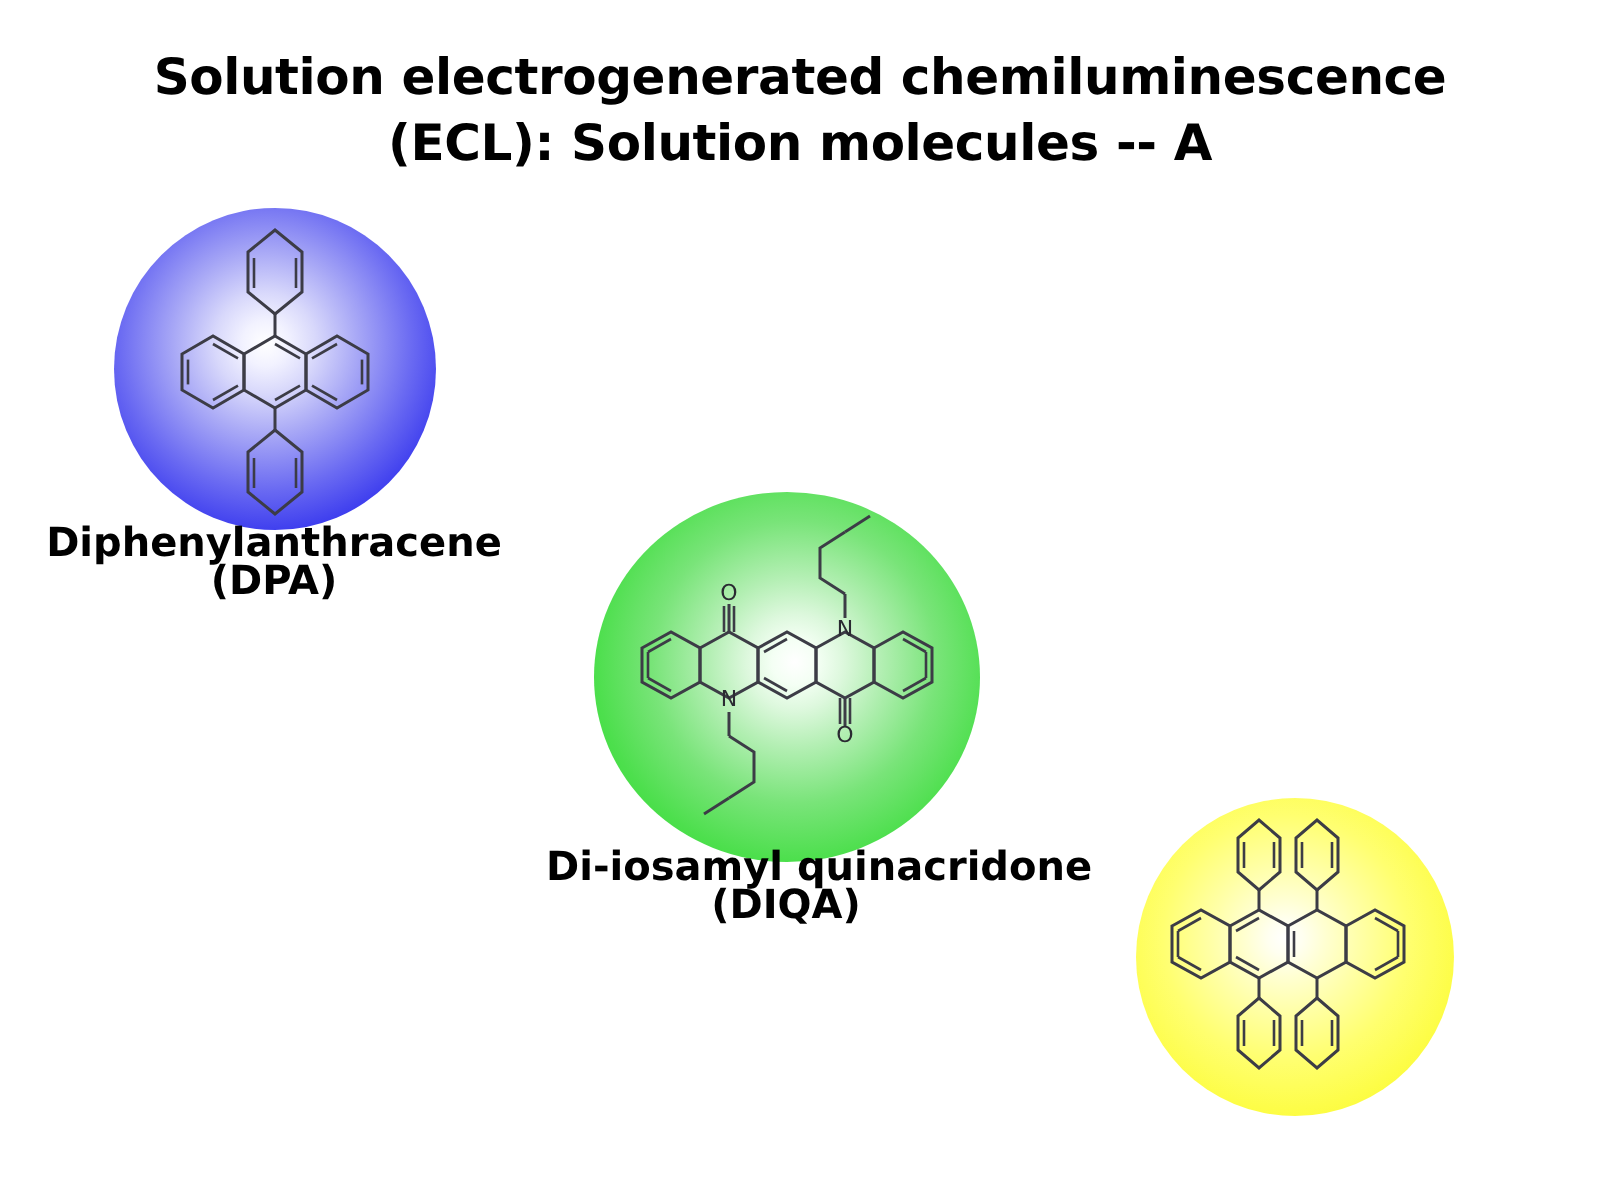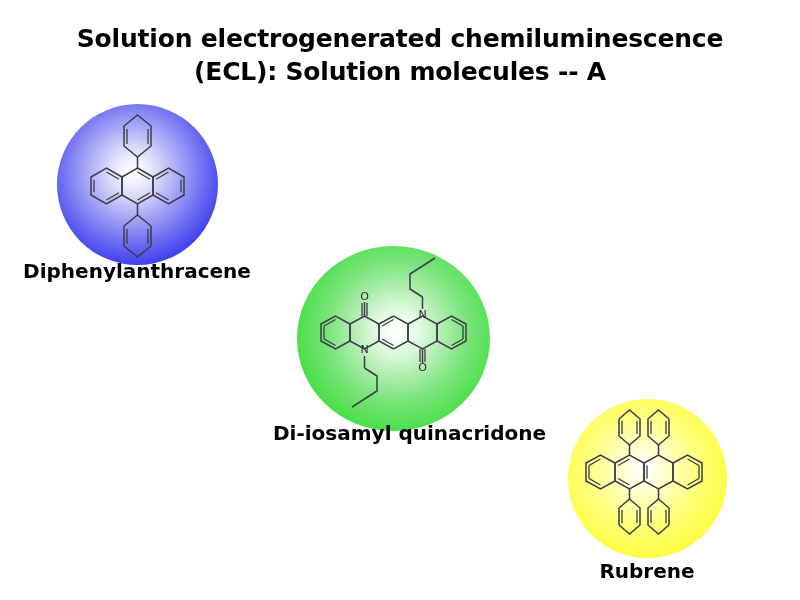--- a/index.html
+++ b/index.html
@@ -162,20 +162,21 @@
         <line x1="80.5" y1="100" x2="80.5" y2="111"></line>
 
         <polygon points="80.5,111 94,122 94,142 80.5,153 67,142 67,122"></polygon>
         <polyline class="struct-in" points="91,125 91,140"></polyline>
         <polyline class="struct-in" points="70,125 70,140"></polyline>
       </g>
     </svg>
   </div>
   <div class="mol-label" id="dpa-label">
     <span class="lline">Diphenylanthracene</span>
+    <span class="lline">(DPA)</span>
   </div>
 
   <div class="bubble" id="diqa-bubble">
     <svg width="193" height="185" viewBox="0 0 193 185">
       <g class="struct">
 
         <polygon points="24,78 38.5,70 53,78 53,95 38.5,103 24,95"></polygon>
         <polyline class="struct-in" points="27,80 38.5,73.5"></polyline>
         <polyline class="struct-in" points="27,93 27,80"></polyline>
         <polyline class="struct-in" points="27,93 38.5,99.5"></polyline>
@@ -211,20 +212,21 @@
       </g>
 
       <text class="atom-label" x="67.5" y="51">O</text>
       <text class="atom-label" x="125.5" y="122">O</text>
       <text class="atom-label" x="67.5" y="104">N</text>
       <text class="atom-label" x="125.5" y="69">N</text>
     </svg>
   </div>
   <div class="mol-label" id="diqa-label">
     <span class="lline">Di-iosamyl quinacridone</span>
+    <span class="lline">(DIQA)</span>
   </div>
 
   <div class="bubble" id="rubrene-bubble">
     <svg width="159" height="159" viewBox="0 0 159 159">
       <g class="struct">
 
         <polygon points="18,64 32.5,56 47,64 47,82 32.5,90 18,82"></polygon>
         <polyline class="struct-in" points="21,66.5 21,79.5"></polyline>
         <polyline class="struct-in" points="21,66.5 32.5,60"></polyline>
         <polyline class="struct-in" points="21,79.5 32.5,86"></polyline>
@@ -257,17 +259,14 @@
         <polygon points="61.5,100 72,109 72,126 61.5,135 51,126 51,109"></polygon>
         <polyline class="struct-in" points="54,111 54,124"></polyline>
         <polyline class="struct-in" points="69,111 69,124"></polyline>
 
         <polygon points="90.5,100 101,109 101,126 90.5,135 80,126 80,109"></polygon>
         <polyline class="struct-in" points="83,111 83,124"></polyline>
         <polyline class="struct-in" points="98,111 98,124"></polyline>
       </g>
     </svg>
   </div>
-  <div class="mol-label" id="rubrene-label">
-    <span class="lline">Rubrene</span>
-  </div>
 
 </div>
 
 </body></html>

